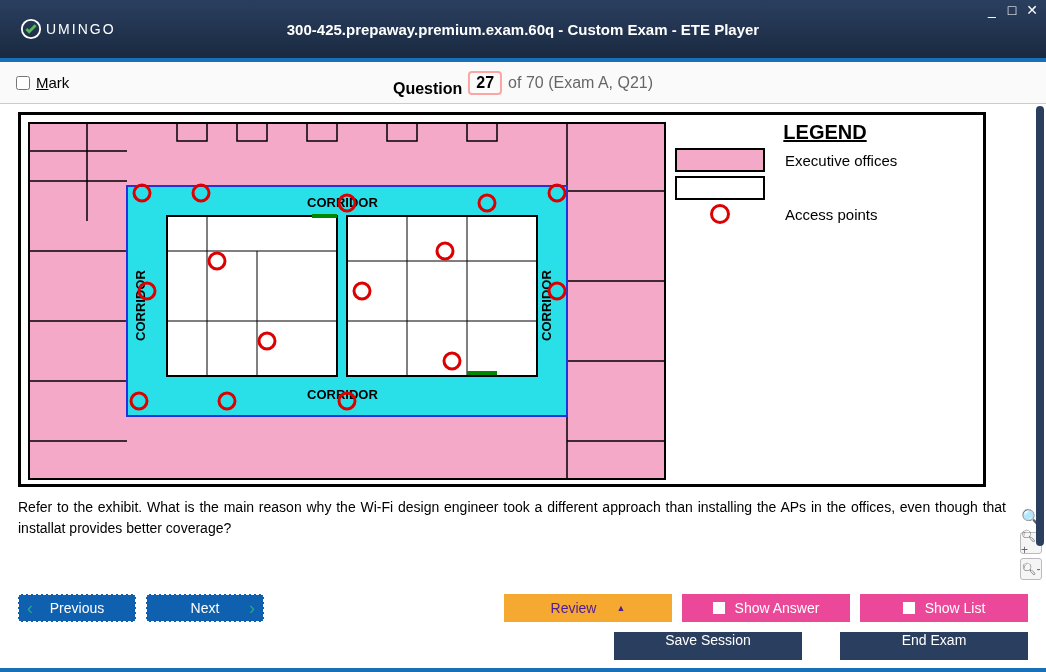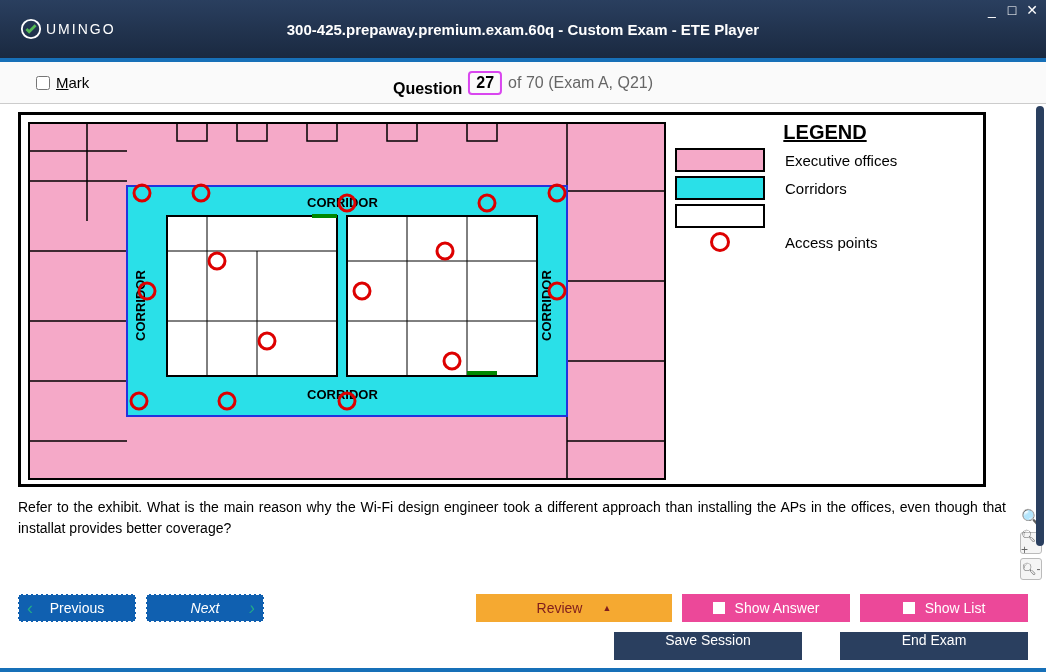--- a/index.html
+++ b/index.html
@@ -5,51 +5,51 @@
 * { box-sizing: border-box; margin: 0; padding: 0; }
 body { font-family: Arial, sans-serif; background: #fff; width: 1046px; height: 672px; overflow: hidden; display: flex; flex-direction: column; }
 .titlebar { background: linear-gradient(to bottom, #2a3f5f, #1a2940); height: 58px; display: flex; align-items: center; padding: 0 20px; position: relative; }
 .logo { display: flex; align-items: center; gap: 4px; }
 .logo-check { width: 22px; height: 22px; }
 .logo-text { color: #fff; font-size: 14px; letter-spacing: 2px; font-weight: 400; }
 .title-text { color: #fff; font-size: 15px; font-weight: bold; position: absolute; left: 50%; transform: translateX(-50%); text-align: center; }
 .win-controls { position: absolute; right: 6px; top: 2px; display: flex; gap: 4px; }
 .win-btn { color: #fff; font-size: 14px; cursor: pointer; width: 16px; text-align: center; }
 .accent-bar { height: 4px; background: #1770b8; }
-.question-bar { height: 42px; display: flex; align-items: center; padding: 0 36px; border-bottom: 1px solid #ccc; background: #fafafa; position: relative; }
+.question-bar { height: 42px; display: flex; align-items: center; padding: 0 16px; border-bottom: 1px solid #ccc; background: #fafafa; position: relative; }
 .mark-check { display: flex; align-items: center; gap: 6px; font-size: 15px; }
 .mark-check input { width: 14px; height: 14px; }
 .q-center { position: absolute; left: 50%; transform: translateX(-50%); font-size: 16px; display: flex; align-items: center; gap: 6px; }
 .q-label { font-weight: bold; margin-top: 12px; }
-.q-num-box { border: 2px solid #d946ef; border-radius: 4px; padding: 1px 6px; font-weight: bold; color: #000; }
+.q-num-box { border: 2px solid #fca5a5; border-radius: 4px; padding: 1px 6px; font-weight: bold; color: #000; }
 .q-rest { color: #666; }
 .content { flex: 1; overflow: hidden; position: relative; display: flex; }
 .scroll-area { flex: 1; padding: 8px 10px 4px 18px; overflow: hidden; }
 .exhibit { border: 3px solid #000; width: 968px; height: 375px; position: relative; background: #fff; }
 .floorplan { position: absolute; left: 6px; top: 6px; width: 640px; height: 360px; }
 .legend { position: absolute; right: 8px; top: 6px; width: 300px; }
 .legend-title { font-size: 20px; font-weight: bold; text-decoration: underline; text-align: center; margin-bottom: 4px; }
 .legend-row { display: flex; align-items: center; gap: 20px; margin-bottom: 4px; font-size: 15px; }
 .swatch { width: 90px; height: 24px; border: 2px solid #000; }
 .swatch.pink { background: #f5a9c8; }
 .swatch.cyan { background: #2ae0e8; }
 .swatch.white { background: #fff; }
 .ap-circle { width: 20px; height: 20px; border: 3px solid #d00; border-radius: 50%; margin-left: 35px; margin-right: 35px; }
 .q-text { font-size: 14px; margin-top: 10px; line-height: 1.5; text-align: justify; }
 .zoom-col { width: 30px; display: flex; flex-direction: column; justify-content: flex-end; align-items: center; gap: 4px; padding-bottom: 8px; }
 .zoom-btn { width: 22px; height: 22px; border: 1px solid #bbb; border-radius: 3px; background: #f5f5f5; display: flex; align-items: center; justify-content: center; font-size: 12px; cursor: pointer; color: #666; }
 .scrollbar { width: 8px; background: #2a3f5f; height: 440px; position: absolute; right: 2px; top: 2px; border-radius: 4px; }
 .btn-row { display: flex; gap: 10px; padding: 6px 18px; align-items: flex-end; }
 .btn { height: 28px; display: flex; align-items: center; justify-content: center; font-size: 14px; cursor: pointer; position: relative; }
 .btn-prev { width: 118px; background: #1060b0; color: #fff; border: 1px dashed #fff; }
-.btn-next { width: 118px; background: #1060b0; color: #fff; border: 1px dashed #fff; font-style: italic; }
+.btn-next { width: 118px; background: #1060b0; color: #fff; border: 1px dashed #fff; }
 .btn-prev::before { content: '‹'; position: absolute; left: 8px; color: #2a8; font-size: 18px; }
 .btn-next::after { content: '›'; position: absolute; right: 8px; color: #2a8; font-size: 18px; }
 .spacer { flex: 1; }
-.btn-review { width: 196px; background: #f5a931; color: #7f1d1d; }
+.btn-review { width: 168px; background: #f5a931; color: #4c1d95; }
 .btn-review::after { content: '▲'; margin-left: 20px; font-size: 9px; }
 .btn-show { width: 168px; background: #ec4899; color: #fff; gap: 10px; }
 .btn-show::before { content: ''; width: 12px; height: 12px; background: #fff; display: inline-block; }
 .btn-row2 { display: flex; gap: 10px; padding: 4px 18px 8px; justify-content: flex-end; }
 .btn-dark { width: 188px; height: 28px; background: #2a3f5f; color: #fff; display: flex; justify-content: center; font-size: 14px; cursor: pointer; margin-left: 28px; }
 .accent-bar2 { height: 4px; background: #1770b8; }
 
 </style>
 </head>
 <body>
@@ -153,24 +153,20 @@
           <circle cx="425" cy="240" r="8"></circle>
         </g>
       </svg>
       <div class="legend">
         <div class="legend-title">LEGEND</div>
         <div class="legend-row">
           <div class="swatch pink"></div>
           <span>Executive offices</span>
         </div>
         <div class="legend-row">
-          <div class="swatch cyan"></div>
-          <span>Corridors</span>
-        </div>
-        <div class="legend-row">
           <div class="swatch white"></div>
         </div>
         <div class="legend-row">
           <div class="ap-circle"></div>
           <span>Access points</span>
         </div>
       </div>
     </div>
     <div class="q-text">Refer to the exhibit. What is the main reason why the Wi-Fi design engineer took a different approach than installing the APs in the offices, even though that installat provides better coverage?</div>
   </div>

